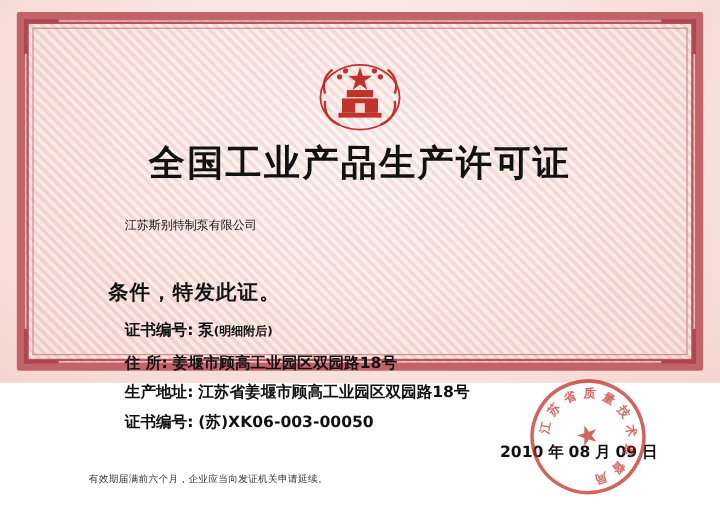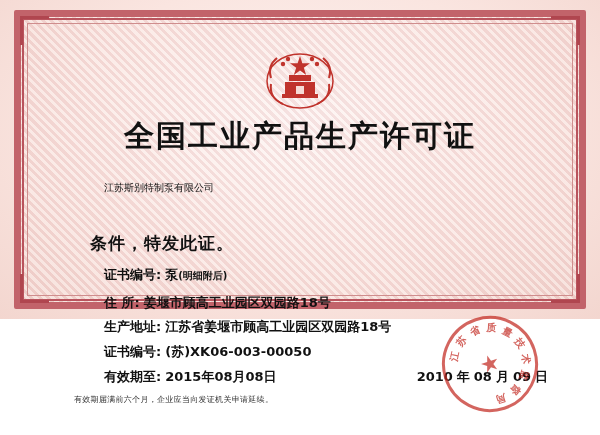--- a/index.html
+++ b/index.html
@@ -269,23 +269,20 @@
     </div>
 
     <div class="field f-factory">
       <span class="lbl">生产地址:</span><span class="val">江苏省姜堰市顾高工业园区双园路18号</span>
     </div>
 
     <div class="field f-certno">
       <span class="lbl">证书编号:</span><span class="val">(苏)XK06-003-00050</span>
     </div>
 
-    <div class="field f-valid">
-      <span class="lbl">有效期至:</span><span class="val">2015年08月08日</span>
-    </div>
 
     <div class="date-line">
       <span class="num">2010</span><span>年</span><span class="num">08</span><span>月</span><span class="num">09</span><span>日</span>
     </div>
 
     <div class="footnote">有效期届满前六个月，企业应当向发证机关申请延续。</div>
 
     <div class="seal">
       <div class="seal-ring"></div>
       <div class="seal-text" id="seal-text-ring">

